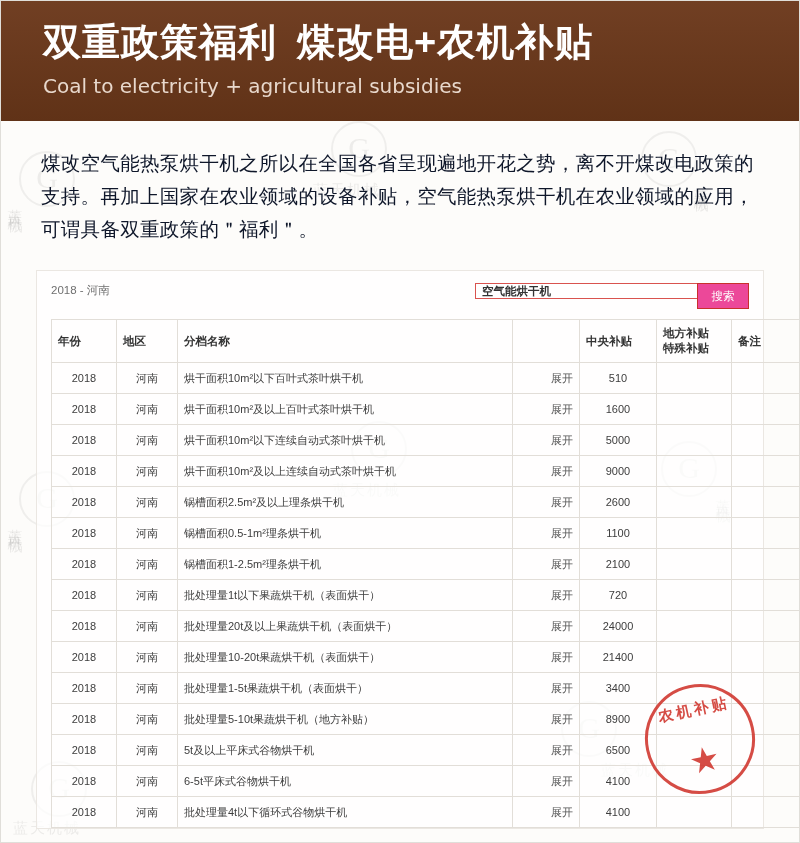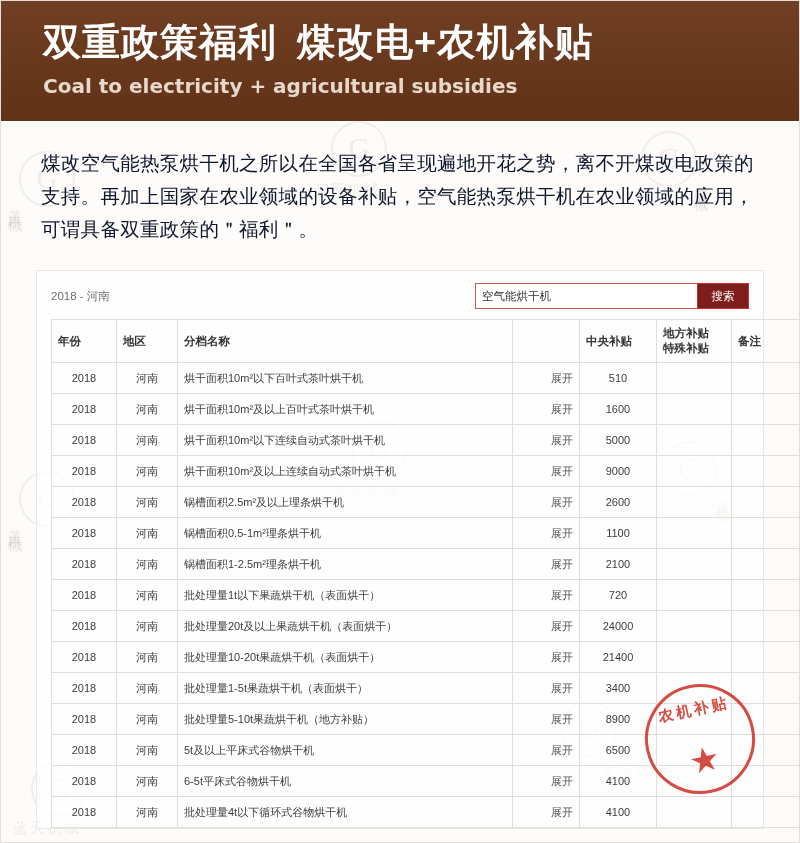--- a/index.html
+++ b/index.html
@@ -78,21 +78,21 @@
   .banner .title .sep {
     display: inline-block;
     width: 20px;
   }
   .banner .subtitle {
     color: #e8d8cc;
     font-size: 20px;
     line-height: 30px;
     margin-top: 2px;
     font-family: "DejaVu Sans", sans-serif;
-    font-weight: 700;
+    font-weight: 400;
   }
 
   
   .intro {
     position: relative;
     z-index: 6;
     padding: 26px 40px 10px 40px;
     color: #0f172a;
     font-size: 19.5px;
     line-height: 33px;
@@ -103,51 +103,52 @@
   
   .card {
     position: relative;
     z-index: 6;
     margin: 14px 35px 0 35px;
     background: rgba(255,255,255,0.72);
     border: 1px solid #ebe7e2;
   }
   .card-top {
     display: flex;
-    align-items: center;
+    align-items: flex-start;
     padding: 12px 14px 10px 14px;
   }
   .breadcrumb {
     font-size: 11.5px;
     color: #6f6f6f;
     white-space: nowrap;
   }
   .search-wrap {
     margin-left: auto;
     display: flex;
     align-items: stretch;
     height: 26px;
   }
   .search-input {
     width: 222px;
-    height: 26px;
+    height: 16px;
     box-sizing: border-box;
     border: 1px solid #d9534f;
     border-right: none;
     background: #fff;
     font-size: 11.5px;
     color: #333;
     padding: 0 6px;
     outline: none;
     font-family: "Liberation Sans", sans-serif;
+    font-weight: bold;
   }
   .search-btn {
     width: 52px;
     border: 1px solid #c9302c;
-    background: #7f1d1d;
+    background: #ec4899;
     color: #fff;
     font-size: 11.5px;
     cursor: pointer;
     font-family: "Liberation Sans", sans-serif;
     padding: 0;
   }
 
   
   table.subsidy {
     border-collapse: collapse;

